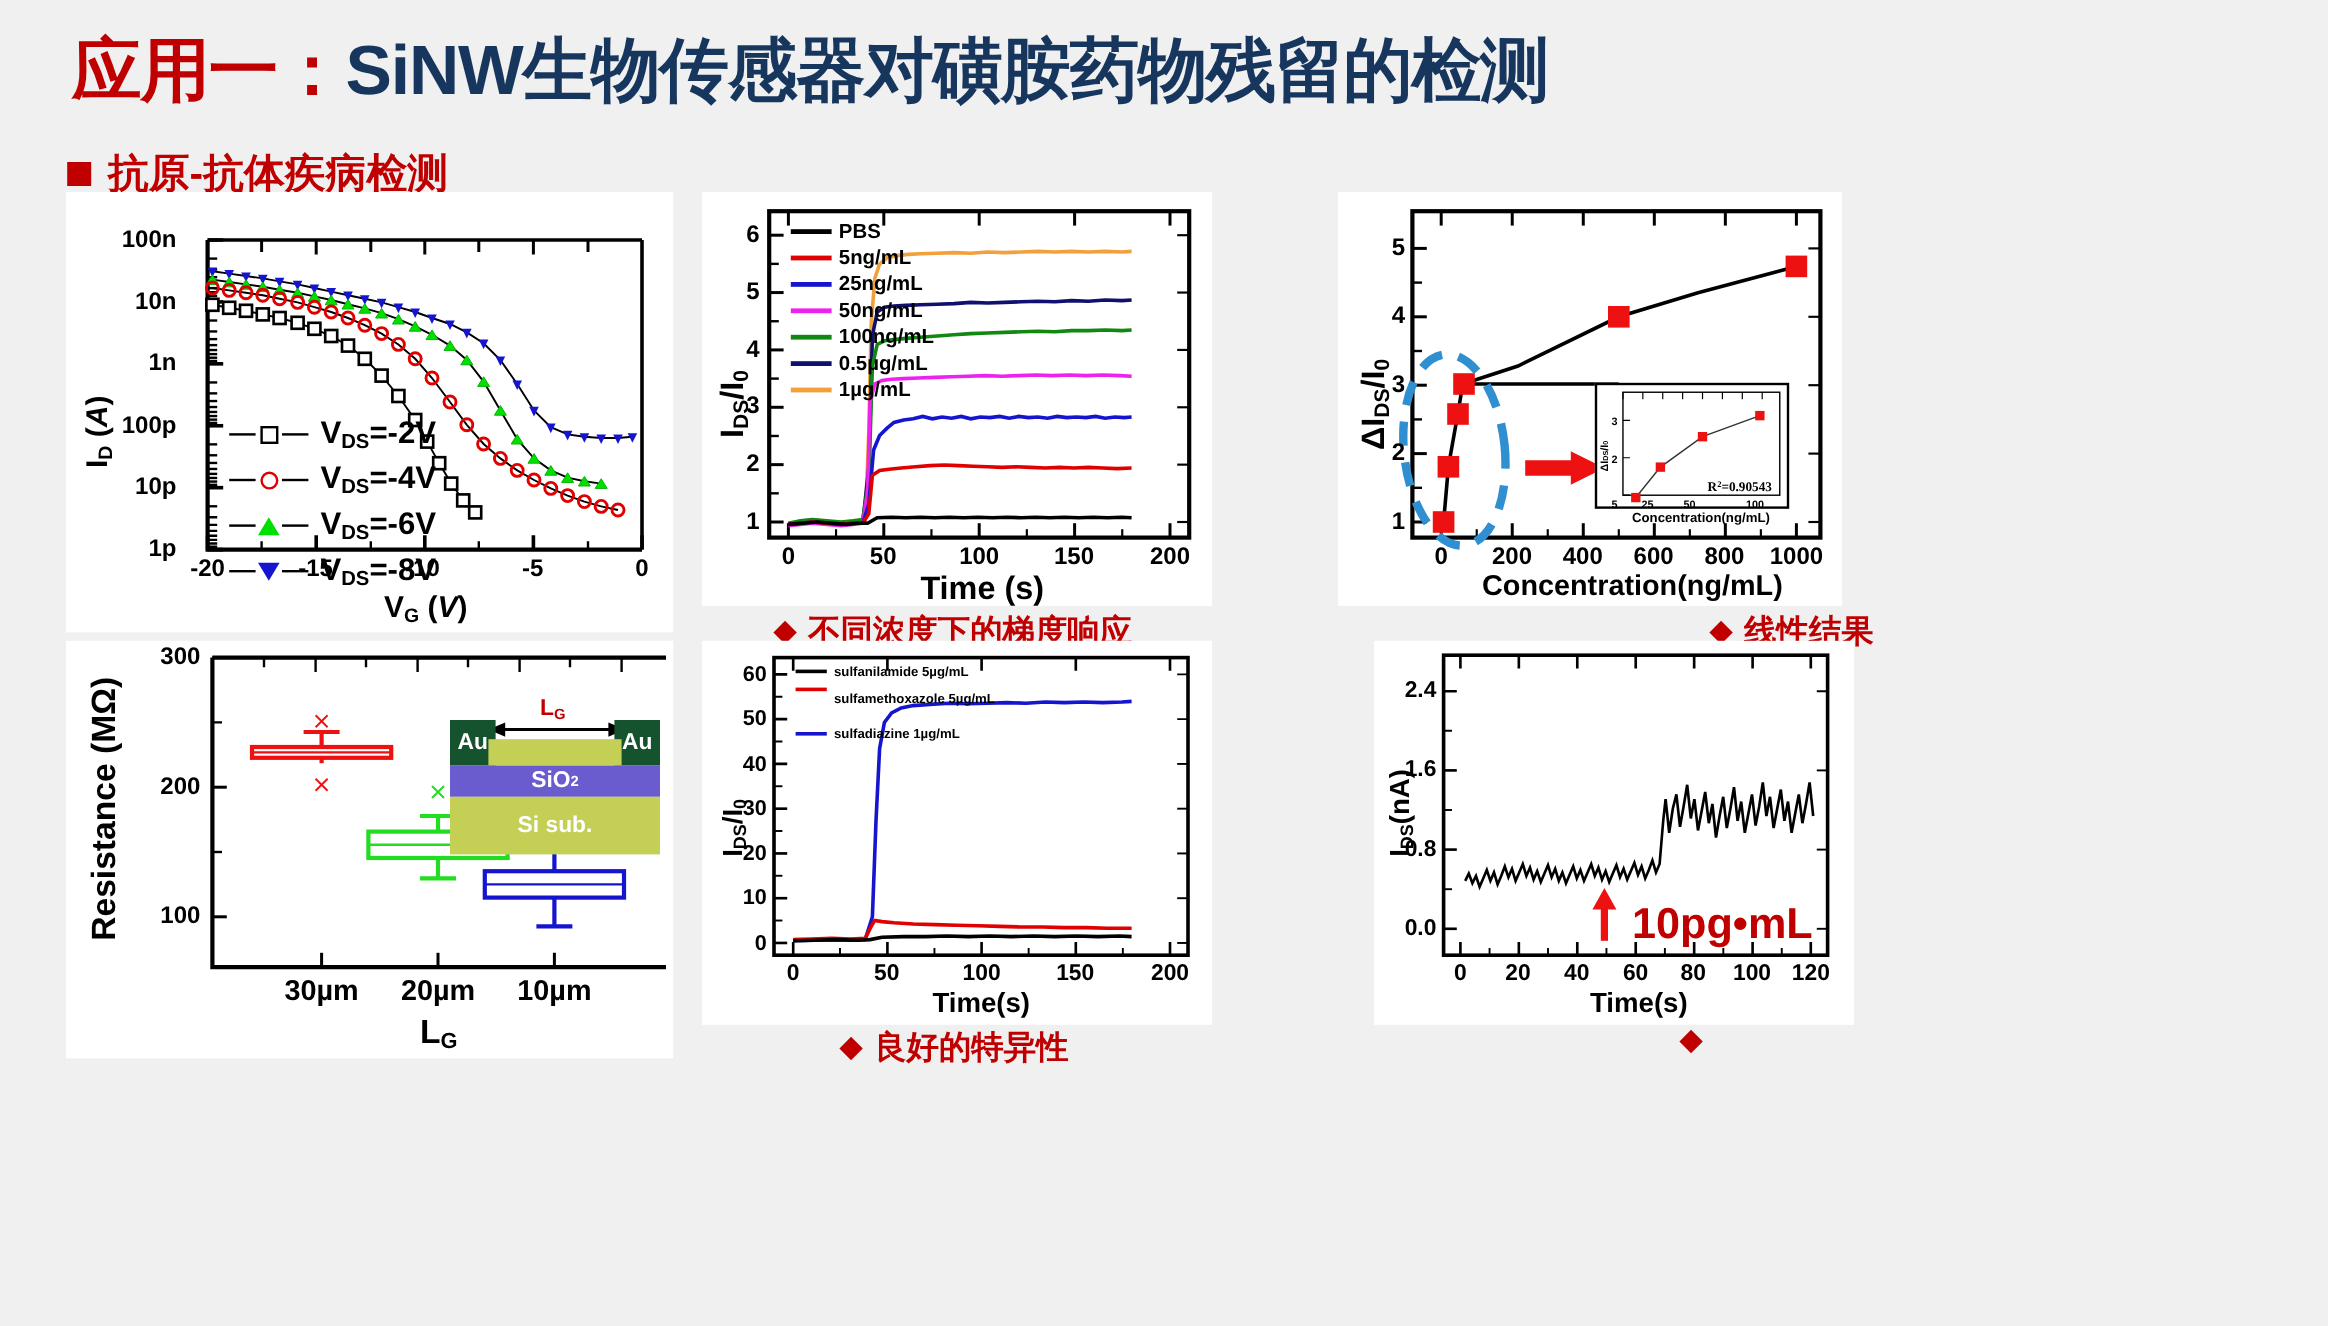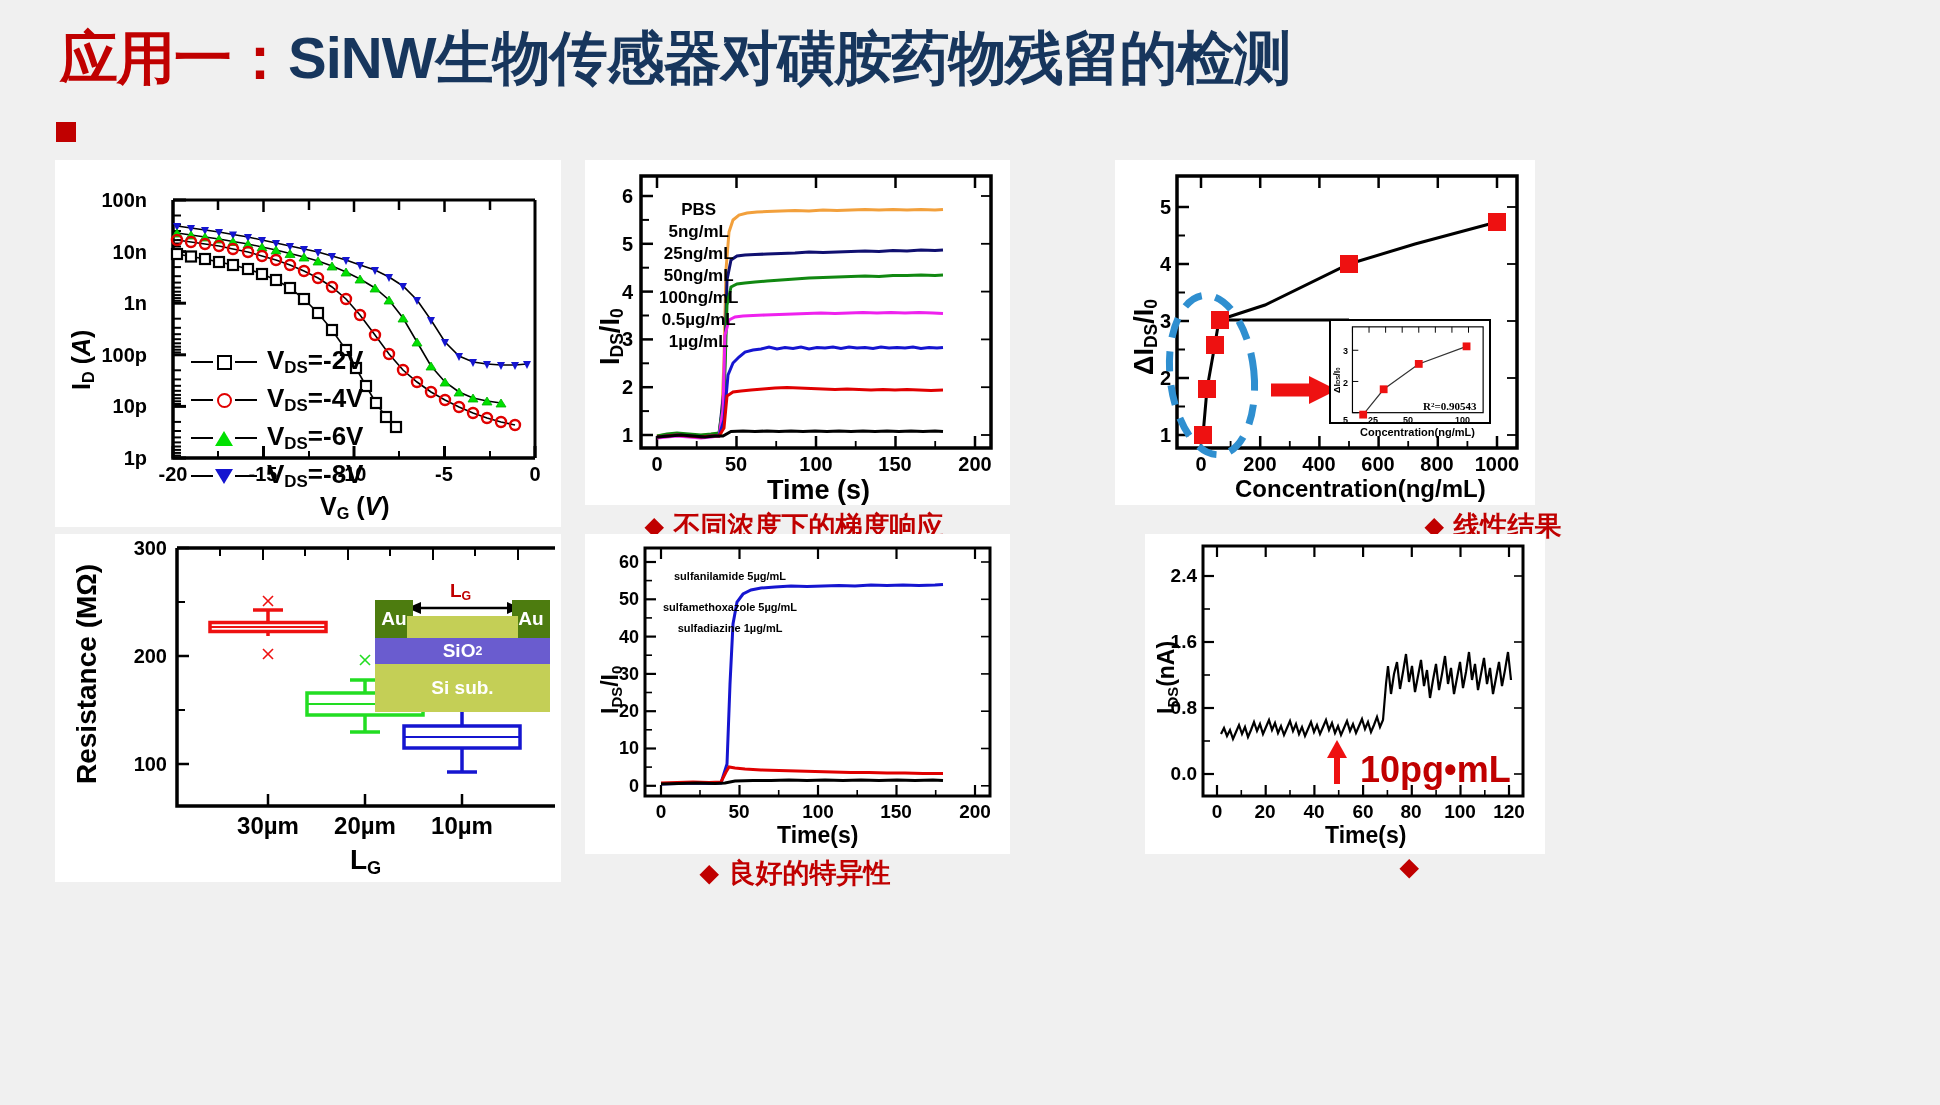--- a/index.html
+++ b/index.html
@@ -60,21 +60,21 @@
     position: absolute; font-size: 25px; font-weight: bold; color: #000;
     white-space: nowrap;
   }
   .axlabel.rot { transform-origin: 0 0; transform: rotate(-90deg); }
   .sub { font-size: 0.65em; vertical-align: -0.25em; }
   .sup { font-size: 0.65em; vertical-align: 0.45em; }
   .ital { font-style: italic; }
 
   
   .legend { position: absolute; }
-  .legend-row { display: flex; align-items: center; gap: 18px; height: 22px; flex-direction: column; }
+  .legend-row { display: flex; align-items: center; gap: 6px; height: 22px; }
   .legend-line { width: 34px; height: 4px; display: block; }
   .legend-txt { font-size: 17px; font-weight: bold; color: #000; white-space: nowrap; }
 
   .legend-sym-row { display: flex; align-items: center; gap: 0px; height: 38px; }
   .legend-sym-row .l1 { width: 22px; height: 2px; background: #000; }
   .legend-sym-row .l2 { width: 22px; height: 2px; background: #000; }
   .legend-sym-row .symwrap { width: 22px; display:flex; justify-content:center; align-items:center;}
   .legend-sym-row .legend-txt2 { font-size: 26px; font-weight: bold; color:#000; margin-left:10px; white-space:nowrap;}
 
   .sym-square { width: 15px; height: 15px; border: 2.5px solid #000; background: #fff; }
@@ -85,21 +85,21 @@
   }
   .sym-tri-dn {
     width: 0; height: 0; border-left: 9px solid transparent;
     border-right: 9px solid transparent; border-top: 15px solid #1515d0;
   }
 
   
   .schem { position: absolute; }
   .schem .lay { position: absolute; display:flex; align-items:center; justify-content:center;
                 color:#fff; font-weight:bold; font-size:19px; }
-  .schem .au { background: #4d7c0f; }
+  .schem .au { background: #14532d; }
   .schem .nw { background: #c4cf56; }
   .schem .ox { background: #6a5ccf; }
   .schem .si { background: #c4cf56; }
   .schem .lg-lab { position:absolute; color:#c00000; font-weight:bold; font-size:19px; }
 
   
   .inset {
     position: absolute; background: #fff; border: 2px solid #000;
   }
   .inset-lab { position: absolute; font-size: 9px; font-weight: bold; color:#000; white-space: nowrap;}
@@ -110,20 +110,21 @@
 </style>
 </head>
 <body>
 
 <div id="slide-title">
   <span class="t-red">应用一：</span><span class="t-blue">SiNW生物传感器对磺胺药物残留的检测</span>
 </div>
 
 <div id="section-heading">
   <span class="bullet-sq"></span>
+  <span class="sec-text">抗原-抗体疾病检测</span>
 </div>
 
 <div class="panel" style="left:55px; top:160px; width:506px; height:367px;">
   <svg class="panel-plot" viewBox="0 0 506 367">
 
     <g stroke="#000" stroke-width="3.5" fill="none">
       <path d="M 118 40 L 118 298 L 480 298"></path>
     </g>
 
     <g stroke="#000" stroke-width="3">

